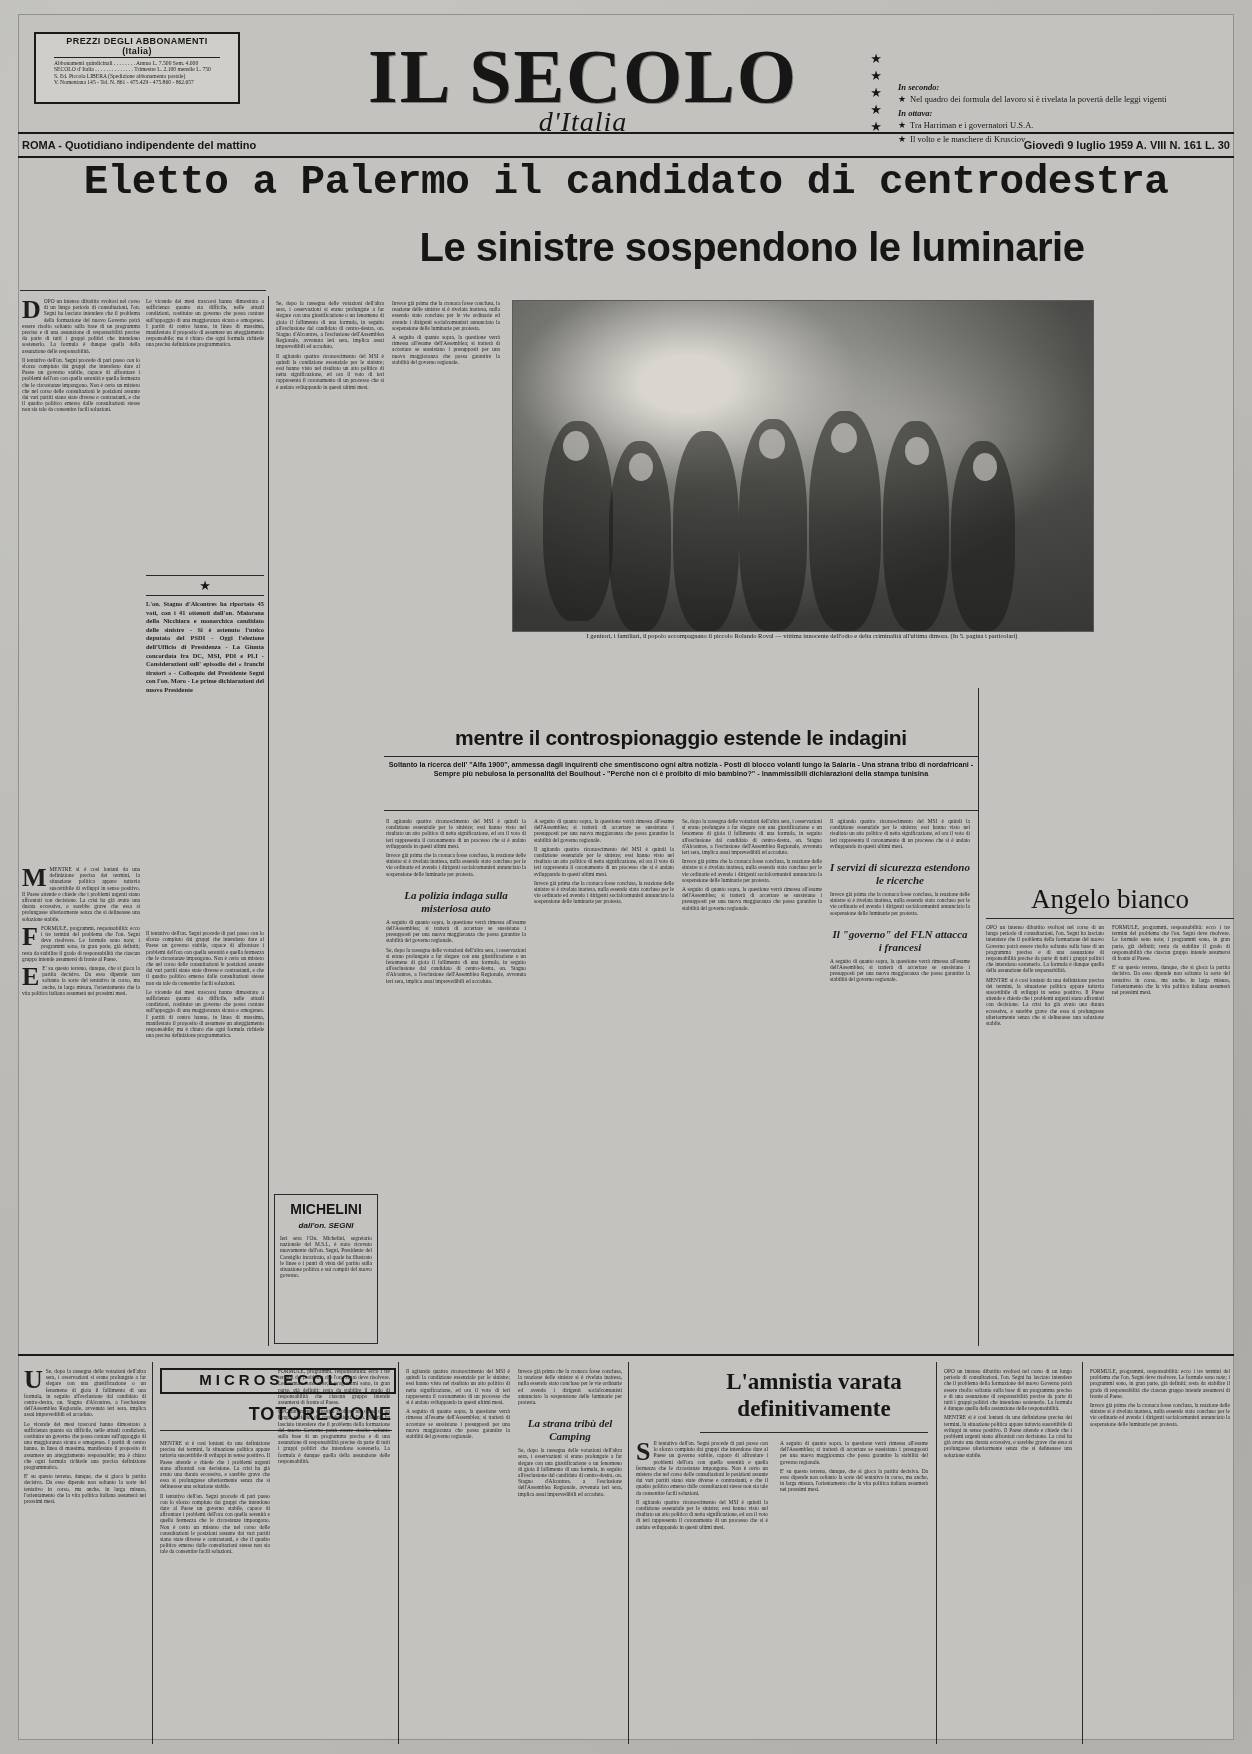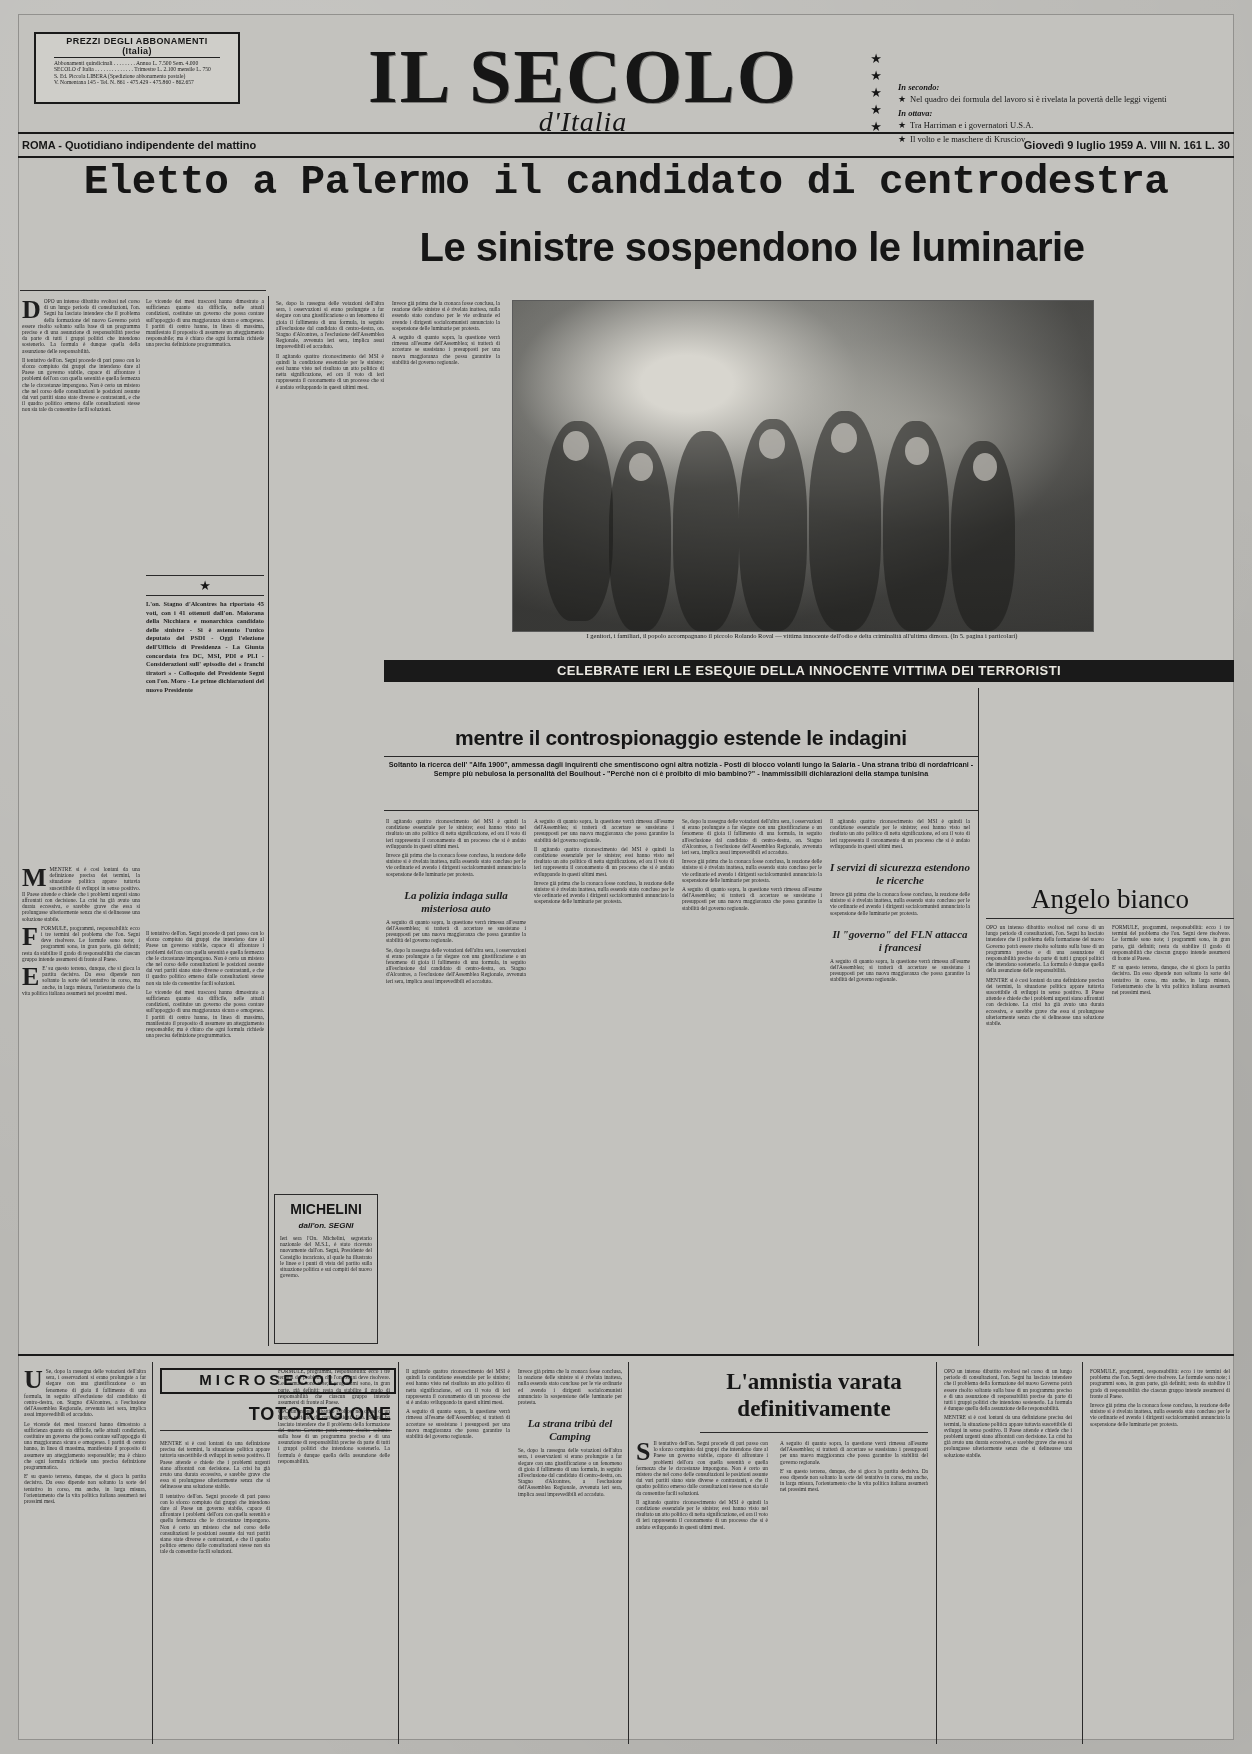--- a/index.html
+++ b/index.html
@@ -195,21 +195,20 @@
     <div class="fig" style="left:438px;top:140px;width:64px;height:190px;"></div>
     <div class="lite" style="left:50px;top:130px;width:26px;height:30px;"></div>
     <div class="lite" style="left:116px;top:152px;width:24px;height:28px;"></div>
     <div class="lite" style="left:246px;top:128px;width:26px;height:30px;"></div>
     <div class="lite" style="left:318px;top:122px;width:26px;height:30px;"></div>
     <div class="lite" style="left:392px;top:136px;width:24px;height:28px;"></div>
     <div class="lite" style="left:460px;top:152px;width:24px;height:28px;"></div>
   </div>
   <div class="photo-cap">I genitori, i familiari, il popolo accompagnano il piccolo Rolando Roval — vittima innocente dell'odio e delta criminalità all'ultima dimora.                                  (In 5. pagina i particolari)</div>
 
-  <div class="banner">CELEBRATE IERI LE ESEQUIE DELLA INNOCENTE VITTIMA DEI TERRORISTI</div>
   <div class="hl3b">mentre  il  controspionaggio  estende  le  indagini</div>
   <div class="hrule" style="left:384px;top:756px;width:594px;"></div>
   <div class="occhiello">Soltanto la ricerca dell' "Alfa 1900", ammessa dagli inquirenti che smentiscono ogni altra notizia - Posti di blocco volanti lungo la Salaria - Una strana tribù di nordafricani - Sempre più nebulosa la personalità del Boulhout - "Perchè non ci è proibito di mio bambino?" - Inammissibili dichiarazioni della stampa tunisina</div>
   <div class="hrule" style="left:384px;top:810px;width:594px;"></div>
 
   <div class="vrule" style="left:978px;top:688px;height:658px;"></div>
   <div class="angelo">Angelo bianco</div>
   <div class="hrule" style="left:986px;top:918px;width:248px;"></div>
 
   <div class="col txt" style="left:386px;top:818px;width:140px;height:528px;overflow:hidden;">

